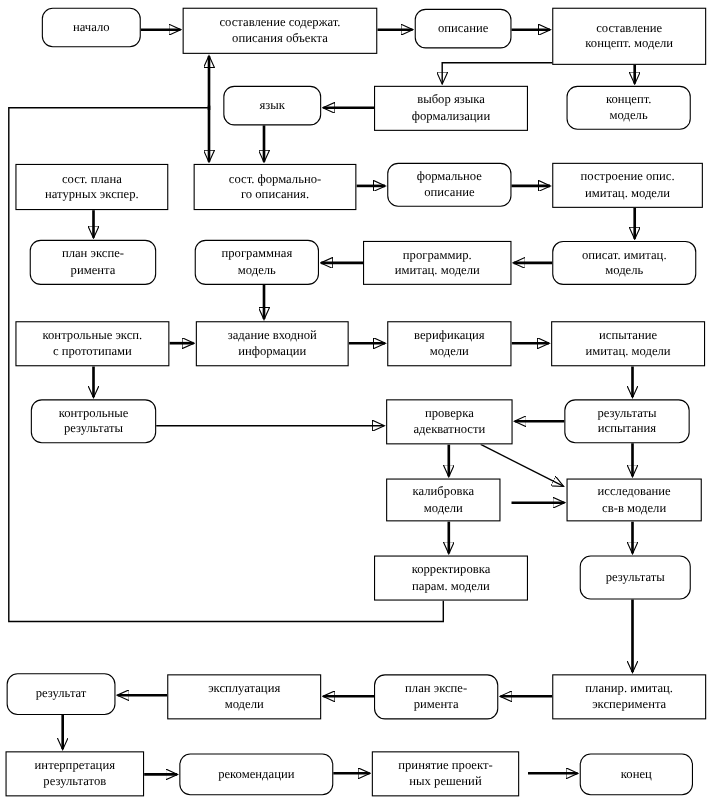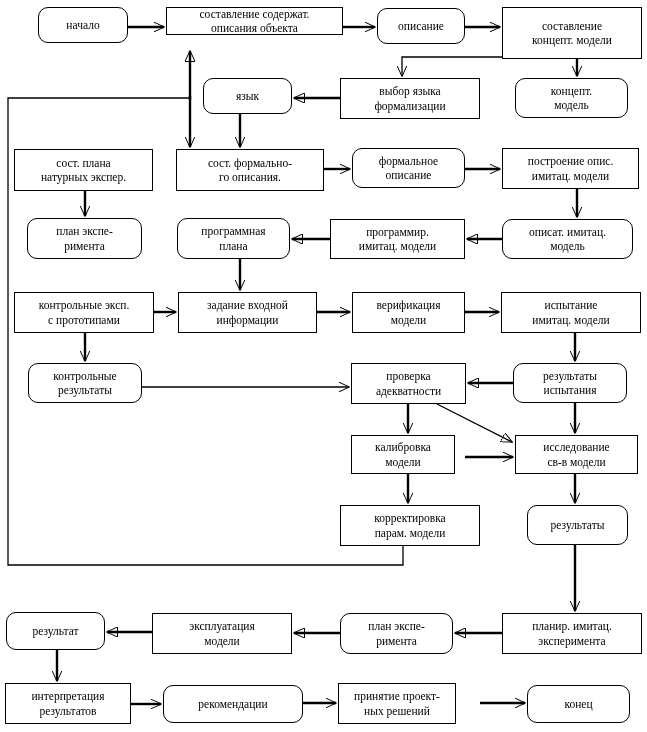--- a/index.html
+++ b/index.html
@@ -72,21 +72,21 @@
     <path class="thick" d="M502,633 H455" marker-end="url(#ah)"></path>
     <path class="thick" d="M340,633 H294" marker-end="url(#ah)"></path>
     <path class="thick" d="M152,632 H107" marker-end="url(#ah)"></path>
     <path class="thick" d="M57,650 V681" marker-end="url(#ah)"></path>
     <path class="thick" d="M131,704 H161" marker-end="url(#ah)"></path>
     <path class="thick" d="M303,703 H336" marker-end="url(#ah)"></path>
     <path class="thick" d="M480,703 H525" marker-end="url(#ah)"></path>
   </svg>
 
   <div class="node round" style="left:38px;top:7px;width:90px;height:36px">начало</div>
-  <div class="node" style="left:166px;top:7px;width:177px;height:28px">составление содержат.
+  <div class="node" style="left:166px;top:7px;width:177px;height:42px">составление содержат.
 описания объекта</div>
   <div class="node round" style="left:377px;top:8px;width:88px;height:36px">описание</div>
   <div class="node" style="left:502px;top:7px;width:140px;height:52px">составление
 концепт. модели</div>
 
   <div class="node" style="left:340px;top:78px;width:140px;height:41px">выбор языка
 формализации</div>
   <div class="node round" style="left:203px;top:78px;width:89px;height:36px">язык</div>
   <div class="node round" style="left:515px;top:78px;width:113px;height:40px">концепт.
 модель</div>
@@ -96,21 +96,21 @@
   <div class="node" style="left:176px;top:149px;width:148px;height:42px">сост. формально-
 го описания.</div>
   <div class="node round" style="left:352px;top:148px;width:113px;height:40px">формальное
 описание</div>
   <div class="node" style="left:502px;top:148px;width:137px;height:41px">построение опис.
 имитац. модели</div>
 
   <div class="node round" style="left:27px;top:218px;width:115px;height:41px">план экспе-
 римента</div>
   <div class="node round" style="left:177px;top:218px;width:113px;height:41px">программная
-плана</div>
+модель</div>
   <div class="node" style="left:330px;top:219px;width:135px;height:40px">программир.
 имитац. модели</div>
   <div class="node round" style="left:502px;top:219px;width:131px;height:40px">описат. имитац.
 модель</div>
 
   <div class="node" style="left:14px;top:292px;width:140px;height:41px">контрольные эксп.
 с прототипами</div>
   <div class="node" style="left:178px;top:292px;width:139px;height:41px">задание входной
 информации</div>
   <div class="node" style="left:352px;top:292px;width:113px;height:41px">верификация
@@ -138,17 +138,17 @@
 эксперимента</div>
   <div class="node round" style="left:340px;top:613px;width:113px;height:41px">план экспе-
 римента</div>
   <div class="node" style="left:152px;top:613px;width:140px;height:41px">эксплуатация
 модели</div>
   <div class="node round" style="left:6px;top:612px;width:99px;height:38px">результат</div>
 
   <div class="node" style="left:5px;top:683px;width:126px;height:41px">интерпретация
 результатов</div>
   <div class="node round" style="left:163px;top:685px;width:140px;height:38px">рекомендации</div>
-  <div class="node" style="left:338px;top:683px;width:118px;height:41px">принятие проект-
+  <div class="node" style="left:338px;top:683px;width:134px;height:41px">принятие проект-
 ных решений</div>
   <div class="node round" style="left:527px;top:685px;width:103px;height:38px">конец</div>
 
 </div>
 
 </body></html>

